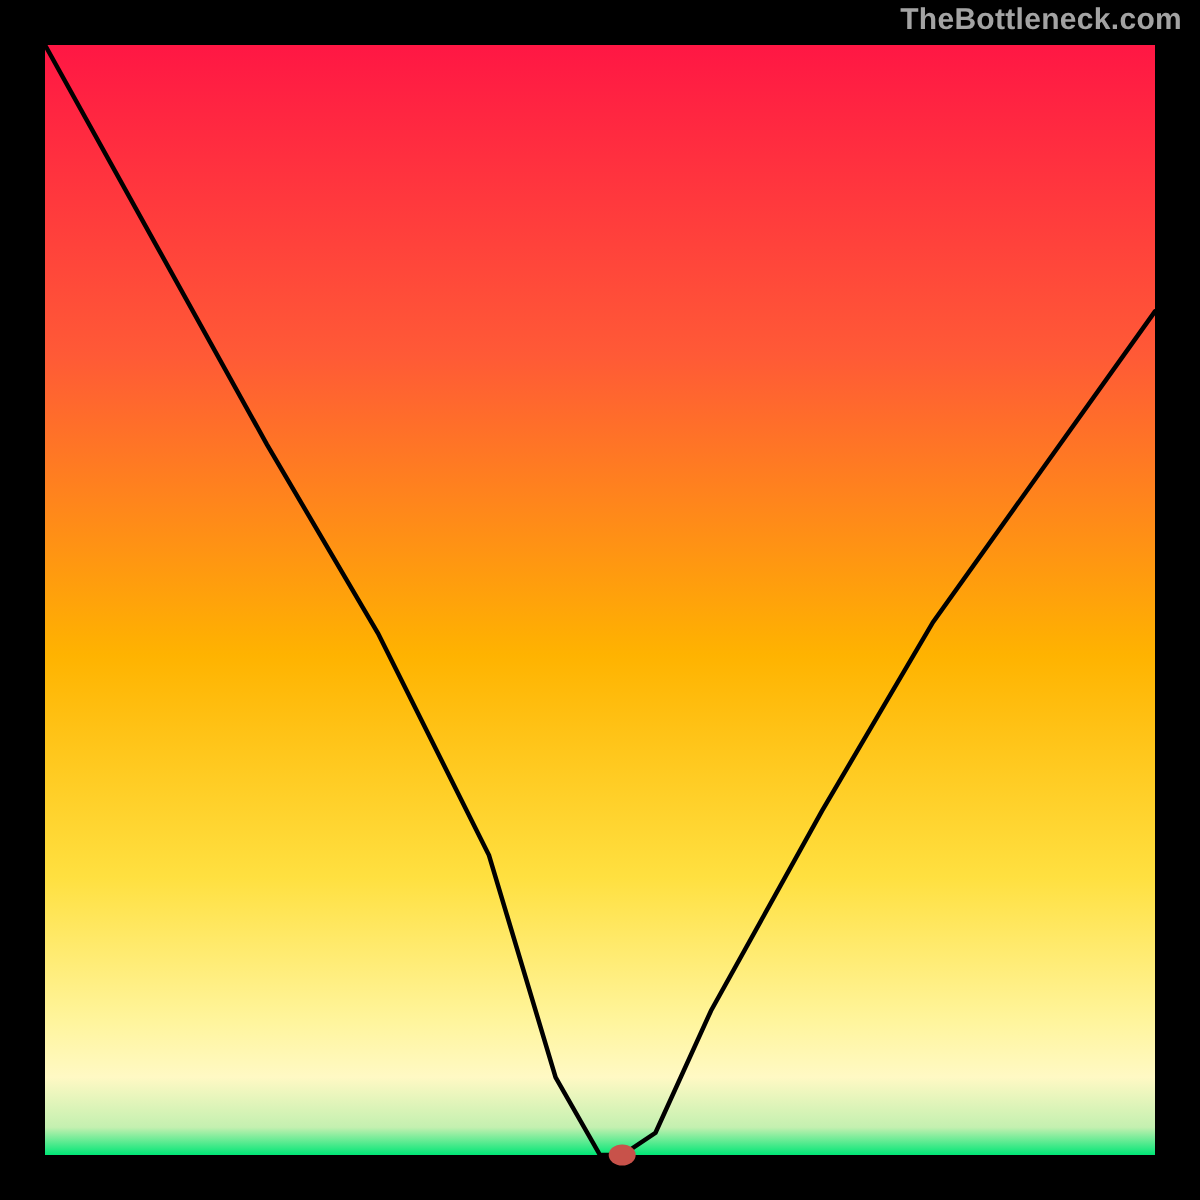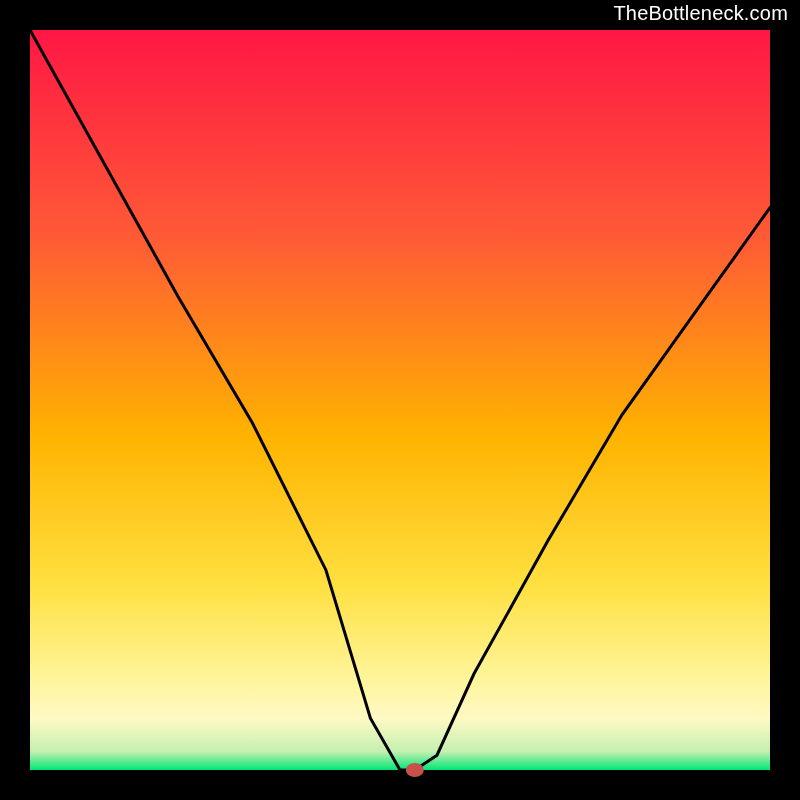--- a/index.html
+++ b/index.html
@@ -13,23 +13,23 @@
   }
   .page {
     position: relative;
     width: 800px;
     height: 800px;
   }
   .watermark {
     position: absolute;
     top: 2px;
     right: 12px;
-    color: #ffffff;
+    color: #a3a3a3;
     font-size: 20px;
-    font-weight: 400;
+    font-weight: 700;
     letter-spacing: 0.2px;
     z-index: 10;
   }
   svg.chart {
     position: absolute;
     top: 0;
     left: 0;
   }
 </style>
 </head>

